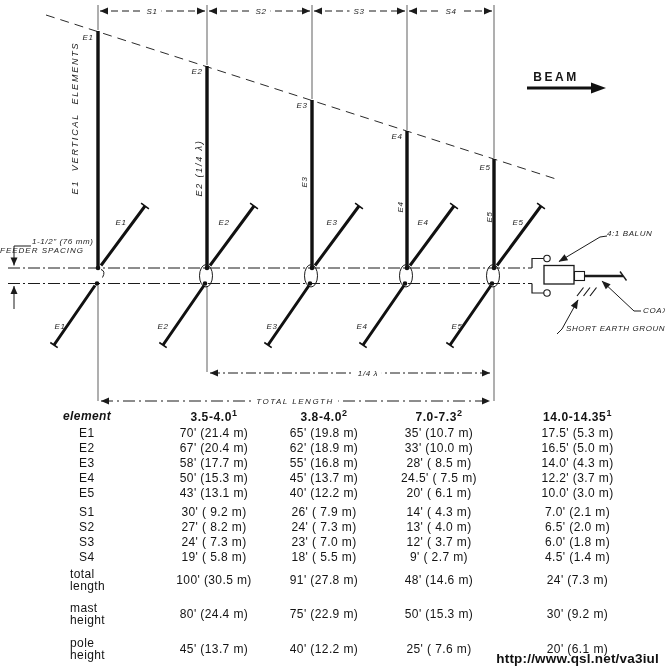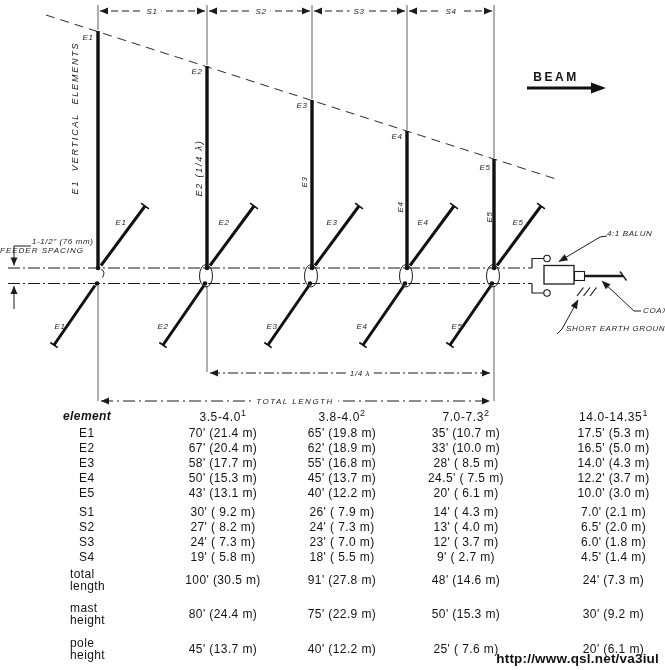--- a/index.html
+++ b/index.html
@@ -9,25 +9,25 @@
   .dlabel{position:absolute;font-size:8px;font-style:italic;letter-spacing:.6px;
           white-space:pre;color:#222;line-height:9px;}
   .ctr{transform:translate(-50%,-50%);}
   .rot{transform:translate(-50%,-50%) rotate(-90deg);}
   .onln{background:#fff;padding:0 4px;}
   .beam{font-size:12px;letter-spacing:2.5px;font-style:normal;font-weight:bold;color:#161616;}
   .rot1{letter-spacing:1.8px;font-size:9px;}
   
   #tbl{position:absolute;left:30px;top:406px;width:625px;font-size:12px;
        letter-spacing:.4px;color:#141414;}
-  .trow{display:grid;grid-template-columns:128px 112px 108px 122px 155px;align-items:center;gap:9px;}
+  .trow{display:grid;grid-template-columns:128px 112px 108px 122px 155px;align-items:center;}
   .c{text-align:center;white-space:pre;}
   .lbl{text-align:left;padding-left:40px;white-space:pre-line;line-height:12px;}
   .ind{padding-left:49px;}
-  .hd{font-weight:normal;letter-spacing:.6px;}
+  .hd{font-weight:bold;letter-spacing:.6px;}
   .hd sup{font-size:9px;}
   .corner{font-weight:bold;font-style:italic;padding-left:33px;}
   .rhead{height:20px;}
   .rh{height:14.8px;}
   .rsp{height:5px;}
   .rt32{height:32px;}
   .rt35{height:35px;}
   #url{position:absolute;right:6px;bottom:4px;font-weight:bold;font-size:13.5px;
        letter-spacing:.2px;color:#101010;}
 </style>
@@ -165,21 +165,21 @@
   <span class="dlabel ctr" style="left:362px;top:326px;">E4</span>
   <span class="dlabel ctr" style="left:457px;top:326px;">E5</span>
 
   <span class="dlabel" style="left:32px;top:237px;">1-1/2" (76 mm)</span>
   <span class="dlabel" style="left:0;top:246px;letter-spacing:1px;">FEEDER SPACING</span>
 
   <span class="dlabel" style="left:607px;top:229px;">4:1 BALUN</span>
   <span class="dlabel" style="left:643px;top:306px;">COAX</span>
   <span class="dlabel" style="left:566px;top:324px;">SHORT EARTH GROUND</span>
 
-  <span class="dlabel ctr onln" style="left:360px;top:373px;">1/4 λ</span>
+  <span class="dlabel ctr onln" style="left:368px;top:373px;">1/4 λ</span>
   <span class="dlabel ctr onln" style="left:295px;top:401px;letter-spacing:1.5px;">TOTAL LENGTH</span>
 
   <div id="tbl">
     <div class="trow rhead">
       <div class="corner">element</div>
       <div class="c hd"><span>3.5-4.0</span><sup>1</sup></div>
       <div class="c hd"><span>3.8-4.0</span><sup>2</sup></div>
       <div class="c hd"><span>7.0-7.3</span><sup>2</sup></div>
       <div class="c hd"><span>14.0-14.35</span><sup>1</sup></div>
     </div>

